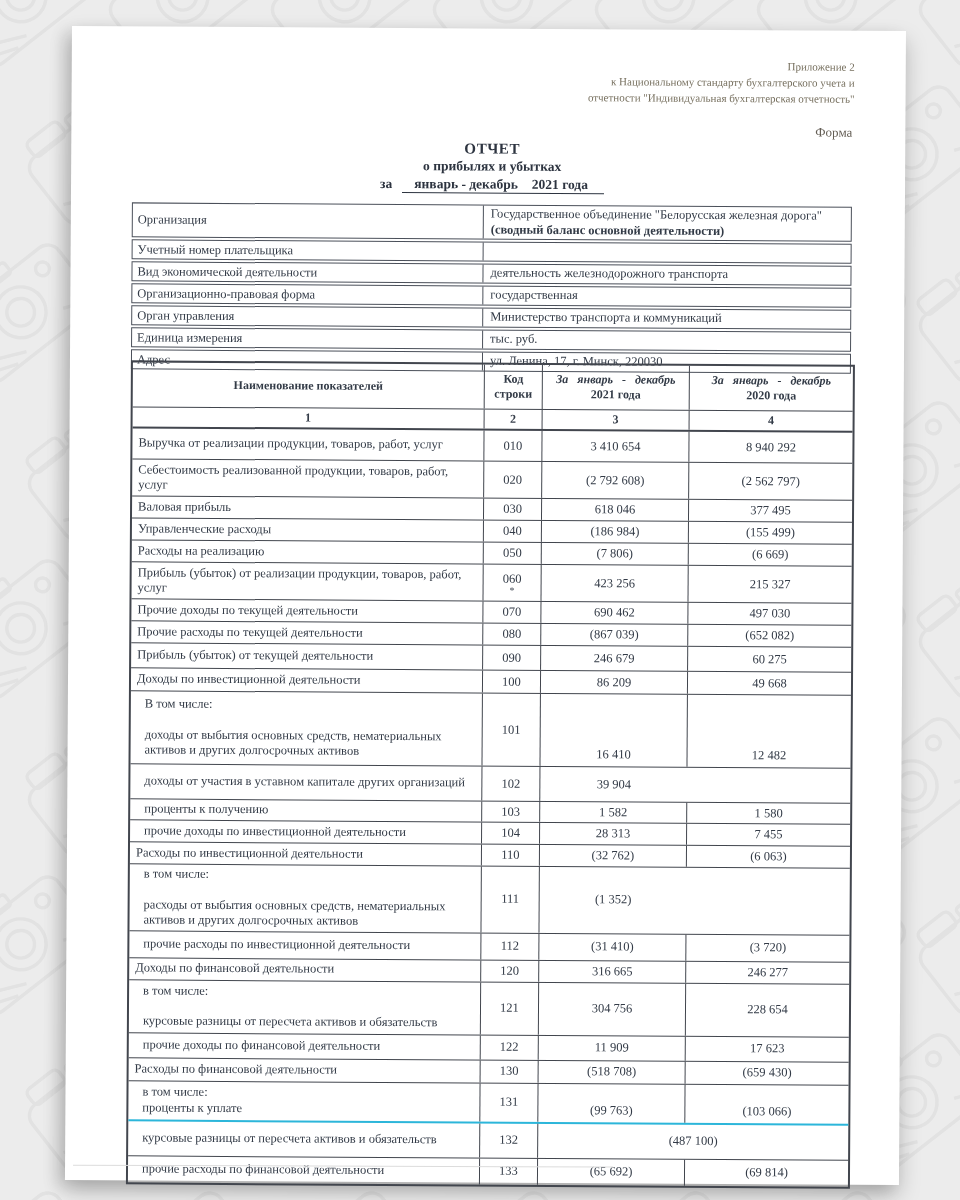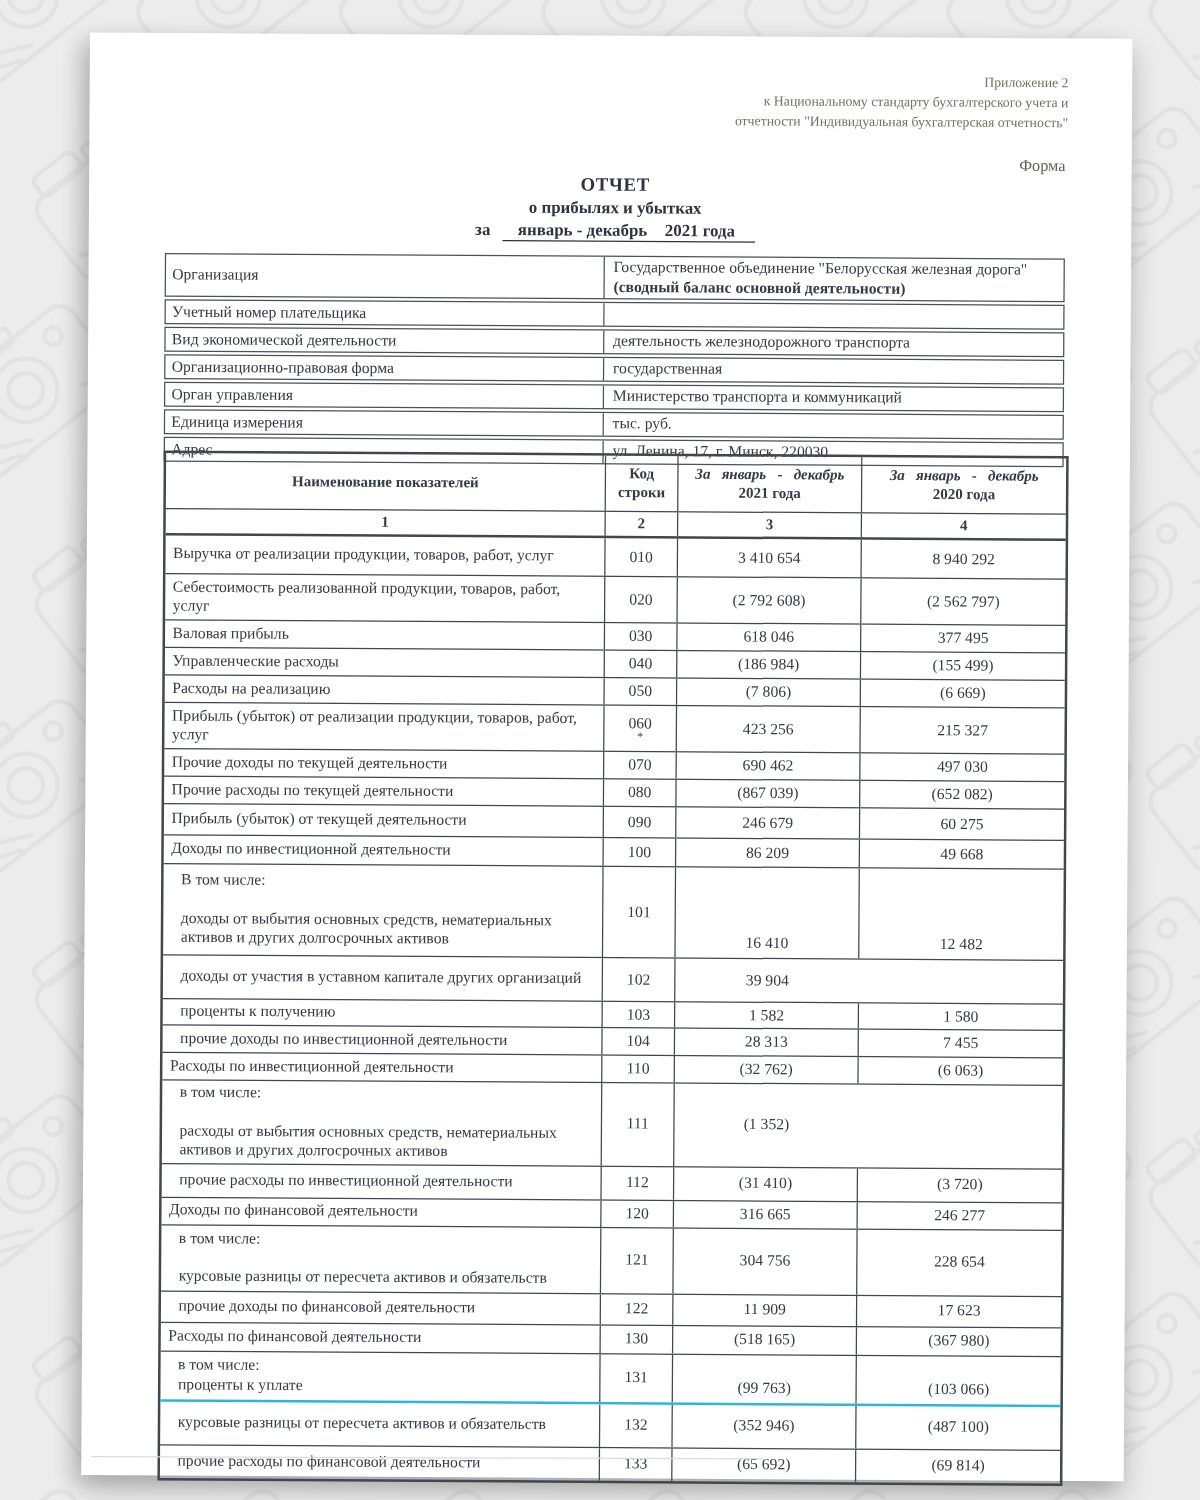--- a/index.html
+++ b/index.html
@@ -1129,42 +1129,41 @@
           <div class="mc c3 m-v">11 909</div>
           <div class="mc c4 m-v">17 623</div>
         </div>
         <div class="m-row" style="min-height: 22px;">
           <div class="mc c1 m-label">
             <div class="lab">Расходы по финансовой деятельности</div>
           </div>
           <div class="mc c2 m-code">
             <div class="code">130</div>
           </div>
-          <div class="mc c3 m-v">(518 165)</div>
-          <div class="mc c4 m-v">(367 980)</div>
+          <div class="mc c3 m-v">(518 708)</div>
+          <div class="mc c4 m-v">(659 430)</div>
         </div>
         <div class="m-row cyan vb" style="min-height: 38px;">
           <div class="mc c1 m-label indent">
             <div class="prefix">в том числе:</div>
             <div class="lab">проценты к уплате</div>
           </div>
           <div class="mc c2 m-code">
             <div class="code">131</div>
           </div>
           <div class="mc c3 m-v">(99 763)</div>
           <div class="mc c4 m-v">(103 066)</div>
         </div>
         <div class="m-row" style="min-height: 34px;">
           <div class="mc c1 m-label indent">
             <div class="lab">курсовые разницы от пересчета активов и обязательств</div>
           </div>
           <div class="mc c2 m-code">
             <div class="code">132</div>
           </div>
-          <div class="mc c3 m-v">(352 946)</div>
           <div class="mc c4 m-v">(487 100)</div>
         </div>
         <div class="m-row" style="min-height: 26px;">
           <div class="mc c1 m-label indent">
             <div class="lab">прочие расходы по финансовой деятельности</div>
           </div>
           <div class="mc c2 m-code">
             <div class="code">133</div>
           </div>
           <div class="mc c3 m-v">(65 692)</div>

